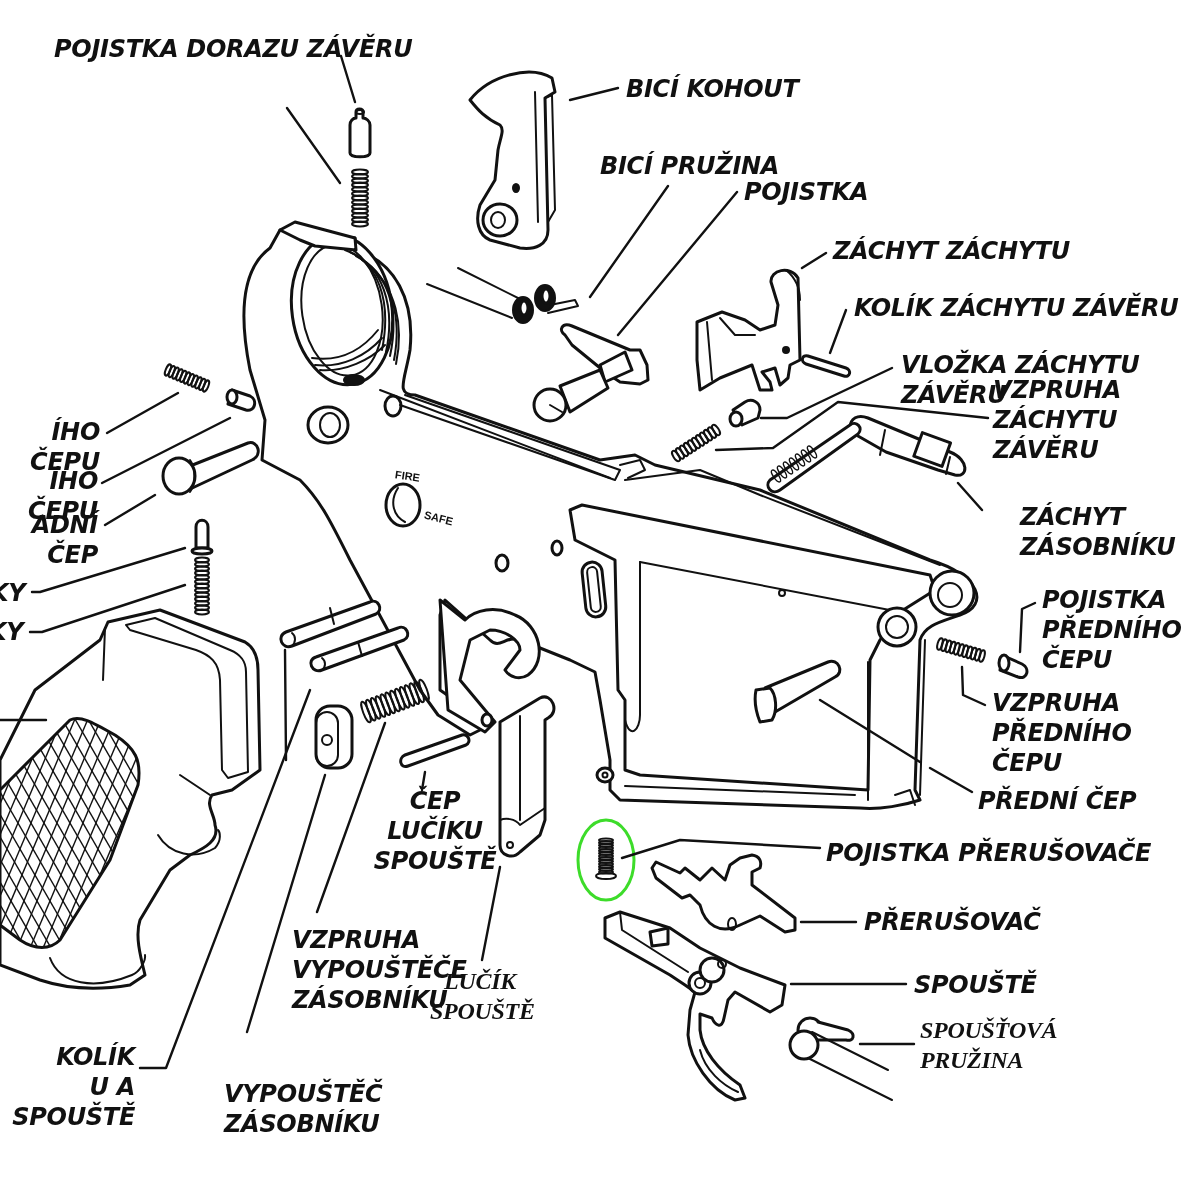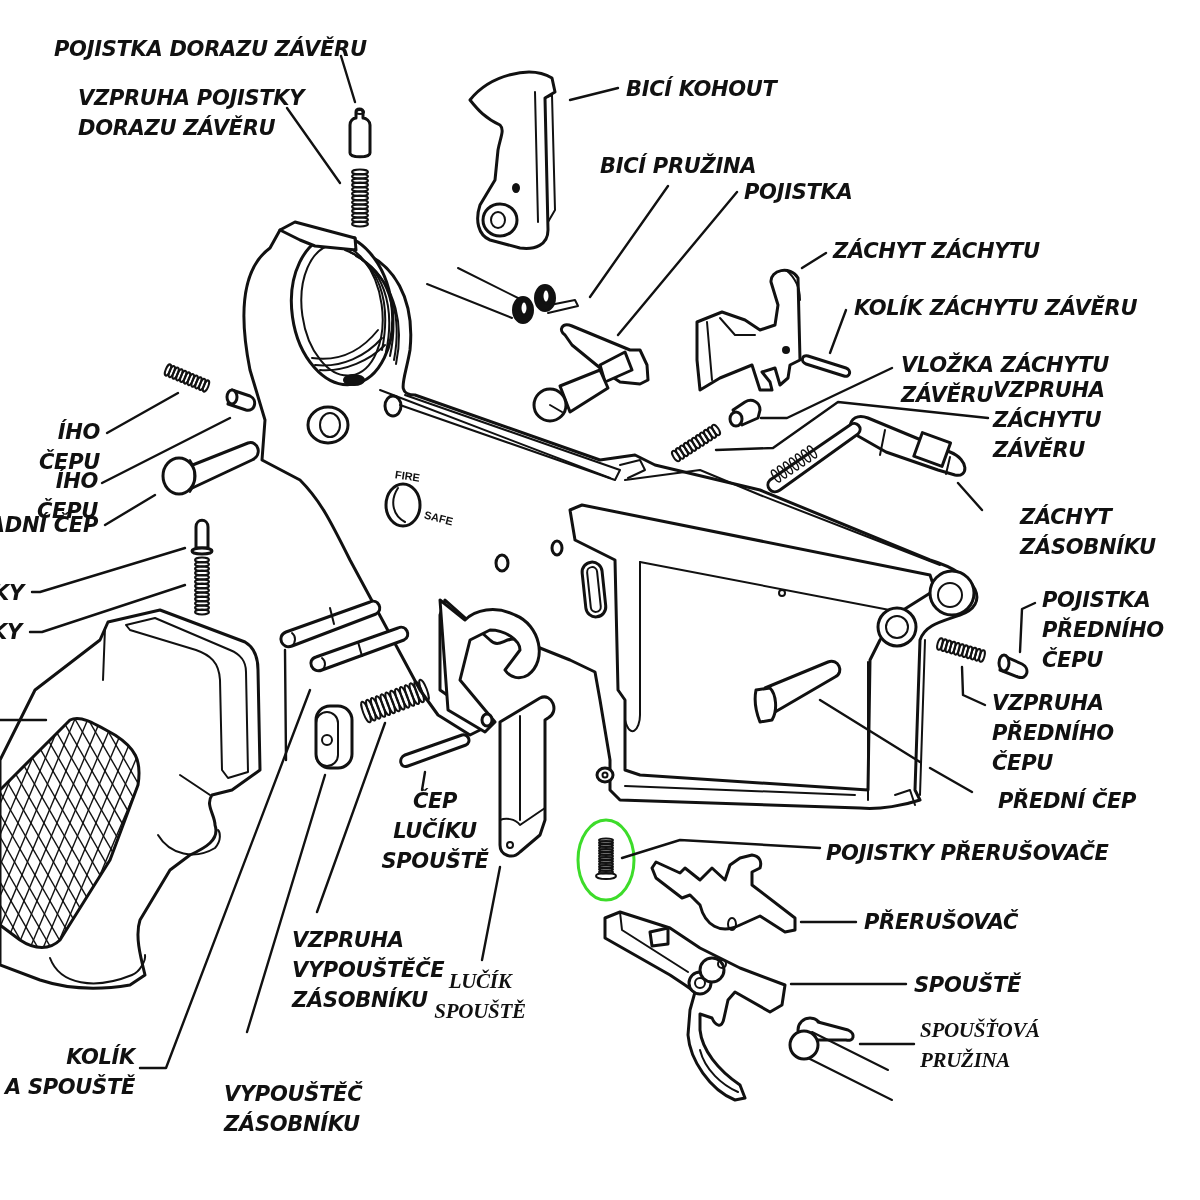--- a/index.html
+++ b/index.html
@@ -10,21 +10,21 @@
   .thin { fill: none; stroke: #111111; stroke-width: 2; stroke-linecap: round; stroke-linejoin: round; }
   .leader { fill: none; stroke: #111111; stroke-width: 2.4; stroke-linecap: round; stroke-linejoin: round; }
   .spring { fill: none; stroke: #111111; stroke-width: 2; }
   .filled { fill: #111111; stroke: #111111; stroke-width: 2; }
   .knurl { fill: none; stroke: #111111; stroke-width: 1.4; }
   .label {
     position: absolute;
     font-family: "DejaVu Sans", sans-serif;
     font-style: italic;
     font-weight: bold;
-    font-size: 21px;
+    font-size: 24px;
     line-height: 30px;
     color: #111111;
     letter-spacing: -0.3px;
     white-space: pre-line;
   }
   .label.right { text-align: right; }
   .stamp {
     position: absolute;
     font-family: "Liberation Sans", sans-serif;
     font-weight: bold;
@@ -498,41 +498,39 @@
     <path class="leader" d="M102,483 L230,418"></path>
     <path class="leader" d="M107,433 L178,393"></path>
     <path class="leader" d="M0,720 L46,720"></path>
   </g>
 </svg>
 
 <div class="stamp" style="left:395px;top:470px;transform:rotate(8deg);">FIRE</div>
 <div class="stamp" style="left:424px;top:512px;transform:rotate(14deg);">SAFE</div>
 
 <div class="label" style="left:54px;top:34px;">POJISTKA DORAZU ZÁVĚRU</div>
-<div class="label" style="left:78px;top:83px;">VZPRUHA POJISTKY
-DORAZU ZÁVĚRU</div>
 <div class="label" style="left:626px;top:74px;">BICÍ KOHOUT</div>
 <div class="label" style="left:600px;top:151px;">BICÍ PRUŽINA</div>
 <div class="label" style="left:744px;top:177px;">POJISTKA</div>
 <div class="label" style="left:833px;top:236px;">ZÁCHYT ZÁCHYTU</div>
 <div class="label" style="left:901px;top:350px;">VLOŽKA ZÁCHYTU ZÁVĚRU</div>
 <div class="label" style="left:854px;top:293px;">KOLÍK ZÁCHYTU ZÁVĚRU</div>
 <div class="label" style="left:993px;top:375px;">VZPRUHA
 ZÁCHYTU
 ZÁVĚRU</div>
 <div class="label" style="left:1020px;top:502px;">ZÁCHYT
 ZÁSOBNÍKU</div>
 <div class="label" style="left:1042px;top:585px;">POJISTKA
 PŘEDNÍHO
 ČEPU</div>
 <div class="label" style="left:992px;top:688px;">VZPRUHA
 PŘEDNÍHO
 ČEPU</div>
-<div class="label" style="left:978px;top:786px;margin-left:20px;">PŘEDNÍ ČEP</div>
-<div class="label" style="left:826px;top:838px;">POJISTKY PŘERUŠOVAČE</div>
+<div class="label" style="left:978px;top:786px;">PŘEDNÍ ČEP</div>
+<div class="label" style="left:826px;top:838px;">POJISTKA PŘERUŠOVAČE</div>
 <div class="label" style="left:864px;top:907px;">PŘERUŠOVAČ</div>
 <div class="label" style="left:914px;top:970px;">SPOUŠTĚ</div>
 <div class="label" style="left:920px;top:1015px;font-family:Liberation Serif, serif;">SPOUŠŤOVÁ
 PRUŽINA</div>
 <div class="label right" style="left:430px;top:966px;width:100px;text-align:center;font-family:Liberation Serif, serif;">LUČÍK
 SPOUŠTĚ</div>
 <div class="label right" style="left:372px;top:786px;width:126px;text-align:center;">ČEP LUČÍKU
 SPOUŠTĚ</div>
 <div class="label" style="left:292px;top:925px;">VZPRUHA
 VYPOUŠTĚČE

